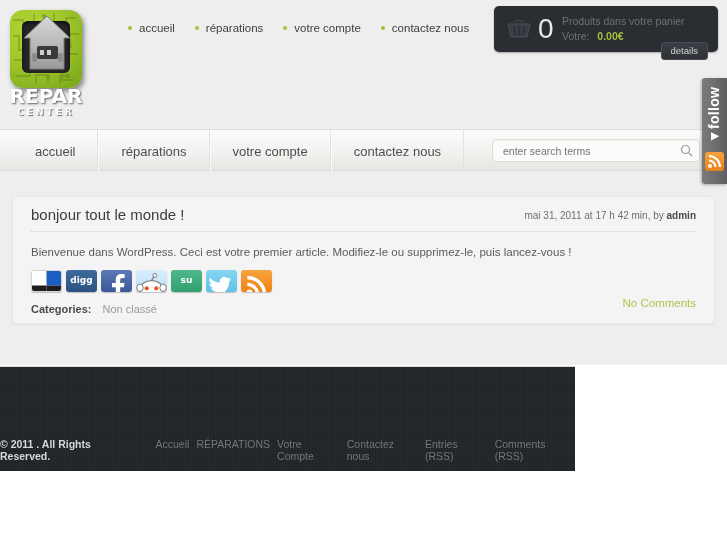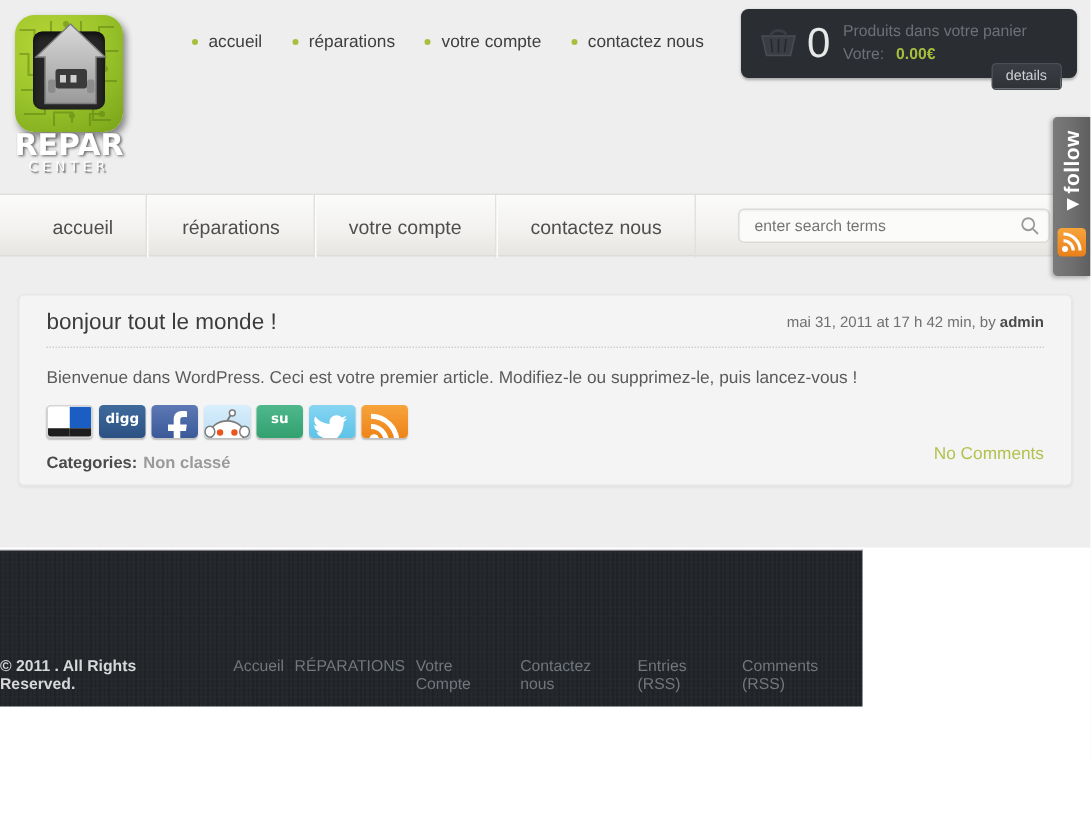--- a/index.html
+++ b/index.html
@@ -68,21 +68,21 @@
     font-family: "DejaVu Sans", sans-serif;
     font-weight: bold;
     font-size: 20px;
     color: #ffffff;
     letter-spacing: 0px;
     line-height: 20px;
     text-shadow: 1px 1px 2px rgba(0,0,0,0.6);
   }
   .logo-center {
     font-family: "DejaVu Sans", sans-serif;
-    font-weight: normal;
+    font-weight: bold;
     font-size: 9px;
     color: #ffffff;
     letter-spacing: 3px;
     line-height: 12px;
     text-shadow: 1px 1px 1px rgba(0,0,0,0.55);
   }
 
   
   .topnav {
     position: absolute; left: 128px; top: 22px;
@@ -285,21 +285,21 @@
     color: #ffffff;
     font-family: "DejaVu Sans", sans-serif;
   }
 
   .cat-row {
     margin: 11px 18px 0;
     font-size: 11px;
     color: #4a4a4a;
   }
   .cat-label { font-weight: bold; }
-  .cat-value { color: #9a9a9a; margin-left: 4px; cursor: pointer; font-weight: bold; }
+  .cat-value { color: #9a9a9a; margin-left: 11px; cursor: pointer; }
 
   .no-comments {
     position: absolute; right: 18px; bottom: 14px;
     font-size: 11.5px;
     color: #b3c24e;
     cursor: pointer;
   }
 
   
   .footer {

